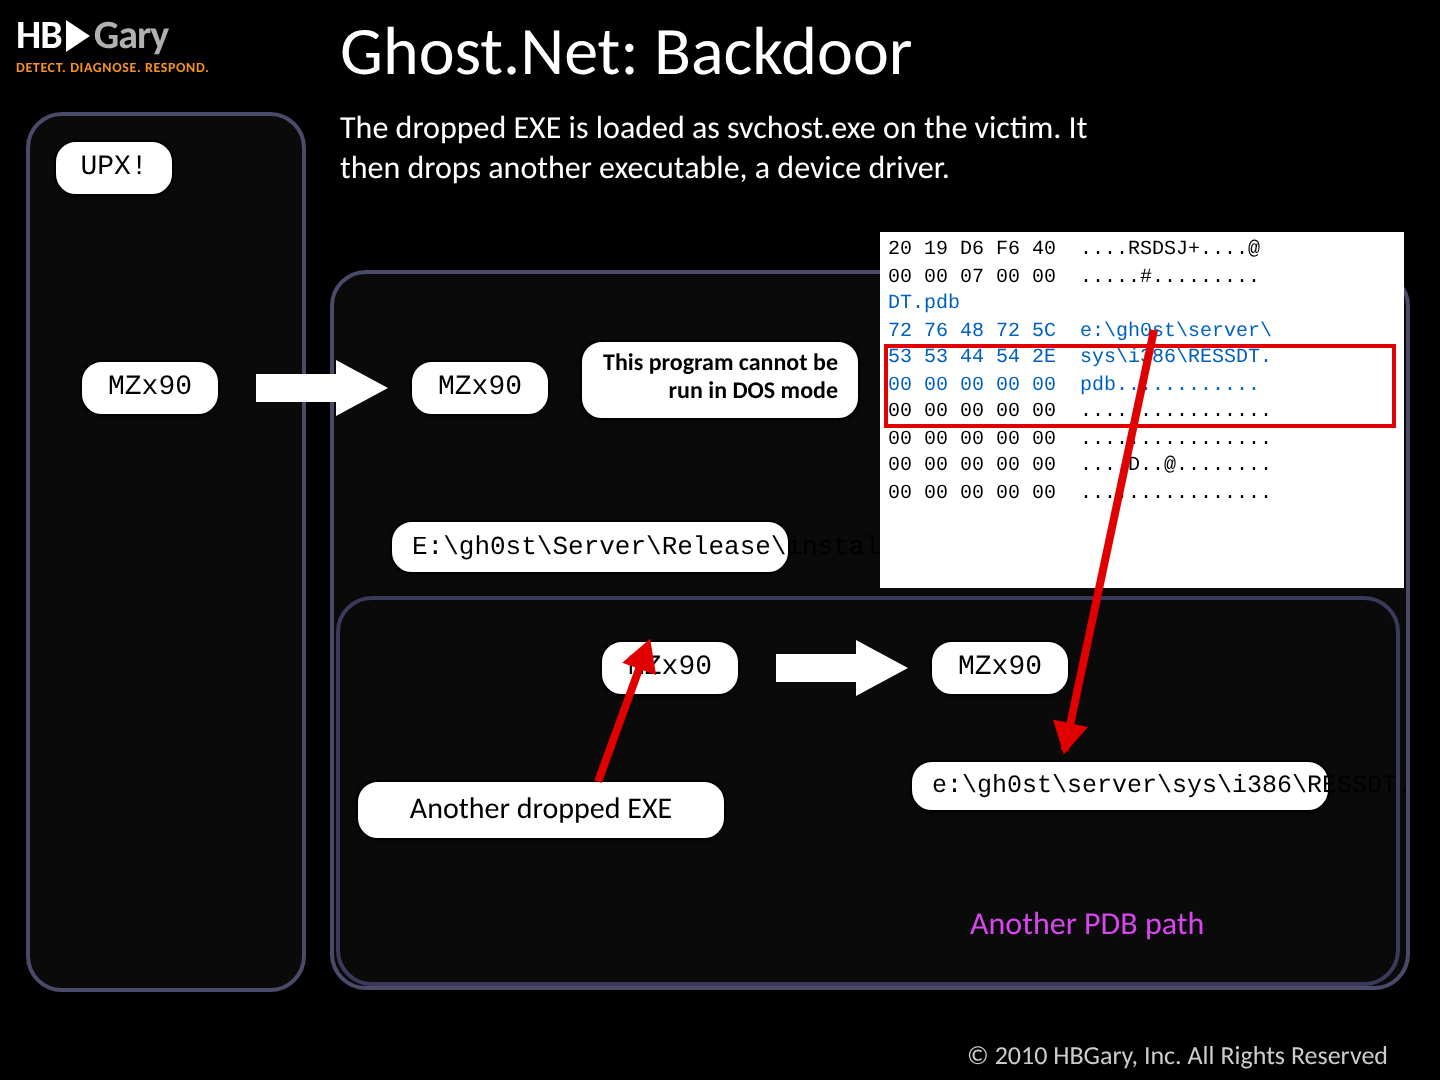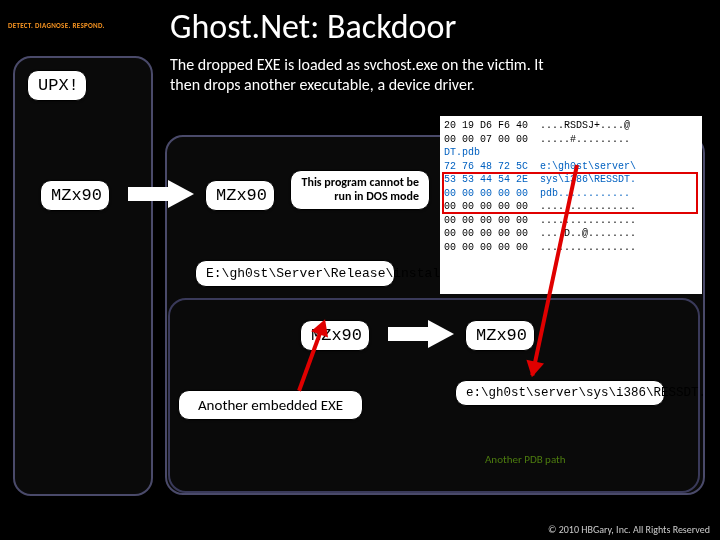--- a/index.html
+++ b/index.html
@@ -29,21 +29,21 @@
   }
   .logo-accent {
     color: #b0b0b0;
     font-weight: bold;
   }
   .logo-sub {
     color: #f79421;
     font-size: 7px;
     font-weight: bold;
     letter-spacing: 0.3px;
-    margin-top: 13px;
+    margin-top: 1px;
   }
   .title {
     position: absolute;
     top: 6px;
     left: 170px;
     font-size: 34px;
     color: #fff;
     font-weight: 400;
     text-align: right;
   }
@@ -69,31 +69,31 @@
     position: absolute;
     background: #fff;
     color: #000;
     border: 1.5px solid #000;
     border-radius: 11px;
     font-size: 14px;
     padding: 5px 10px;
     text-align: center;
     box-shadow: 0 1px 2px rgba(0,0,0,0.3);
   }
-  .mono { font-family: "Courier New", monospace; font-size: 17px; }
+  .mono { font-family: "Courier New", monospace; font-size: 14px; }
   #upx { left: 27px; top: 70px; width: 60px; }
   #mz1 { left: 40px; top: 180px; width: 70px; }
   #mz2 { left: 205px; top: 180px; width: 70px; }
   #dosmsg { left: 290px; top: 170px; width: 140px; font-size: 12px; font-weight: bold; text-align: right; line-height: 1.15; }
   #pdb1 { left: 195px; top: 260px; width: 200px; text-align: left; font-size: 13px; }
   #mz3 { left: 300px; top: 320px; width: 70px; }
   #mz4 { left: 465px; top: 320px; width: 70px; }
   #emb { left: 178px; top: 390px; width: 185px; font-size: 15px; }
   #pdb2 { left: 455px; top: 380px; width: 210px; text-align: left; font-size: 12.5px; }
-  #anotherpdb { position: absolute; left: 485px; top: 453px; font-size: 11px; color: #4d7c0f; }
+  #anotherpdb { position: absolute; left: 485px; top: 453px; font-size: 16px; color: #d946ef; }
   .arrow {
     position: absolute;
     width: 0; height: 0;
     border-top: 14px solid transparent;
     border-bottom: 14px solid transparent;
     border-left: 26px solid #fff;
   }
   .arrow-body {
     position: absolute;
     background: #fff;
@@ -161,40 +161,43 @@
     position: absolute;
     bottom: -2px;
     left: -7px;
     border-left: 9px solid transparent;
     border-right: 9px solid transparent;
     border-top: 16px solid #e00000;
   }
   .footer {
     position: absolute;
     bottom: 4px;
-    right: 10px;
-    font-size: 10px;
+    right: 26px;
+    font-size: 13px;
     color: #ccc;
     margin-left: 21px;
   }
   #panel3 { left: 168px; top: 298px; width: 532px; height: 195px; border-color:#3a3a5a; }
   .play-tri {
     display: inline-block;
     width: 0; height: 0;
     border-top: 8px solid transparent;
     border-bottom: 8px solid transparent;
     border-left: 12px solid #fff;
     vertical-align: -2px;
     margin: 0 2px;
   }
 </style>
 </head>
 <body>
 
 <div class="logo">
+  <div class="logo-top">
+    <span>HB</span><span class="play-tri"></span><span class="logo-accent">Gary</span>
+  </div>
   <div class="logo-sub">DETECT. DIAGNOSE. RESPOND.</div>
 </div>
 
 <div class="title">Ghost.Net: Backdoor</div>
 <div class="subtitle">The dropped EXE is loaded as svchost.exe on the victim.  It then drops another executable, a device driver.</div>
 
 <div id="panel1" class="panel"></div>
 <div id="panel2" class="panel"></div>
 <div id="panel3" class="panel"></div>
 
@@ -207,21 +210,21 @@
 <div id="mz2" class="label-box mono">MZx90</div>
 <div id="dosmsg" class="label-box">This program cannot be run in DOS mode</div>
 <div id="pdb1" class="label-box mono">E:\gh0st\Server\Release\install.pdb</div>
 
 <div id="mz3" class="label-box mono">MZx90</div>
 
 <div id="ab2" class="arrow-body"></div>
 <div id="ar2" class="arrow"></div>
 
 <div id="mz4" class="label-box mono">MZx90</div>
-<div id="emb" class="label-box">Another embedded EXE</div>
+<div id="emb" class="label-box">Another dropped EXE</div>
 <div id="pdb2" class="label-box mono">e:\gh0st\server\sys\i386\RESSDT.pdb</div>
 <div id="anotherpdb">Another PDB path</div>
 
 <div class="hexdump"><span>20 19 D6 F6 40  ....RSDSJ+....@</span>
 <span>00 00 07 00 00  .....#.........</span>
 <span class="hl-blue">DT.pdb</span>
 <span class="hl-blue">72 76 48 72 5C  e:\gh0st\server\</span>
 <span class="hl-blue">53 53 44 54 2E  sys\i386\RESSDT.</span>
 <span class="hl-blue">00 00 00 00 00  pdb............</span>
 <span>00 00 00 00 00  ................</span>

